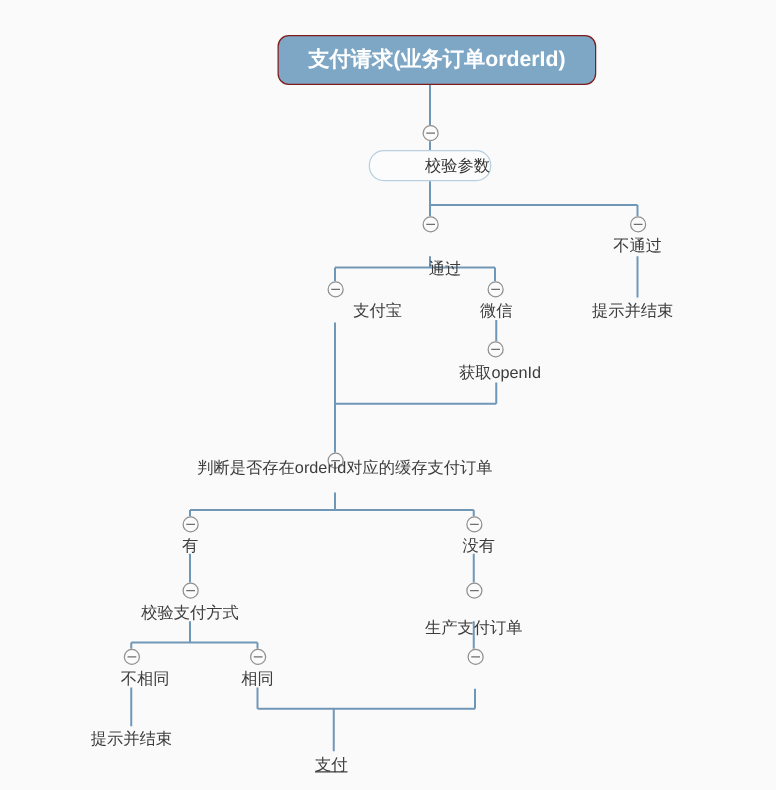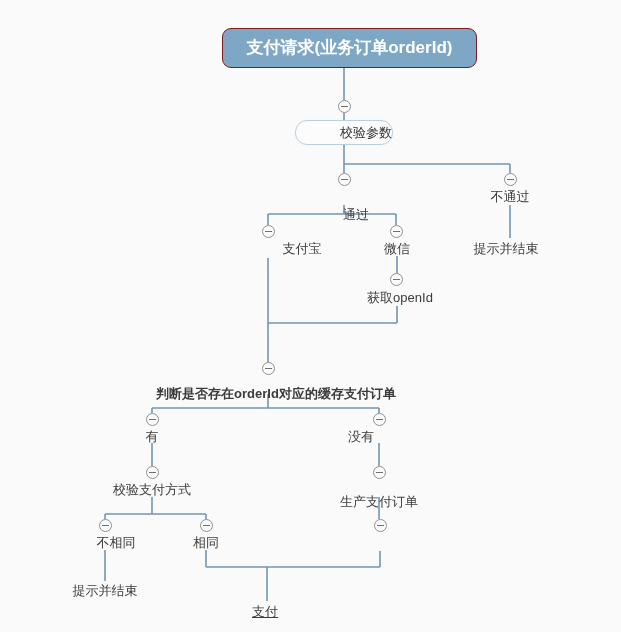--- a/index.html
+++ b/index.html
@@ -148,31 +148,31 @@
   <div class="label" style="left:397px; top:241px;">微信</div>
 
   <div class="collapse" style="left:389.5px; top:272.5px;">
       <span class="dash"></span>
     </div>
   <div class="label" style="left:400px; top:290px;">获取openId</div>
 
   <div class="collapse" style="left:261.5px; top:361.5px;">
       <span class="dash"></span>
     </div>
-  <div class="label" style="left:276px; top:386px;font-weight:bold;">判断是否存在orderId对应的缓存支付订单</div>
+  <div class="label" style="left:276px; top:366px;">判断是否存在orderId对应的缓存支付订单</div>
 
   <div class="collapse" style="left:145.5px; top:412.5px;">
       <span class="dash"></span>
     </div>
   <div class="collapse" style="left:372.5px; top:412.5px;">
       <span class="dash"></span>
     </div>
 
   <div class="label" style="left:152px; top:429px;">有</div>
-  <div class="label" style="left:361px; top:429px;">没有</div>
+  <div class="label" style="left:383px; top:429px;">没有</div>
 
   <div class="collapse" style="left:145.5px; top:465.5px;">
       <span class="dash"></span>
     </div>
   <div class="collapse" style="left:372.5px; top:465.5px;">
       <span class="dash"></span>
     </div>
 
   <div class="label" style="left:152px; top:482px;text-align:right;">校验支付方式</div>
   <div class="label" style="left:379px; top:482px;margin-top:12px;">生产支付订单</div>

